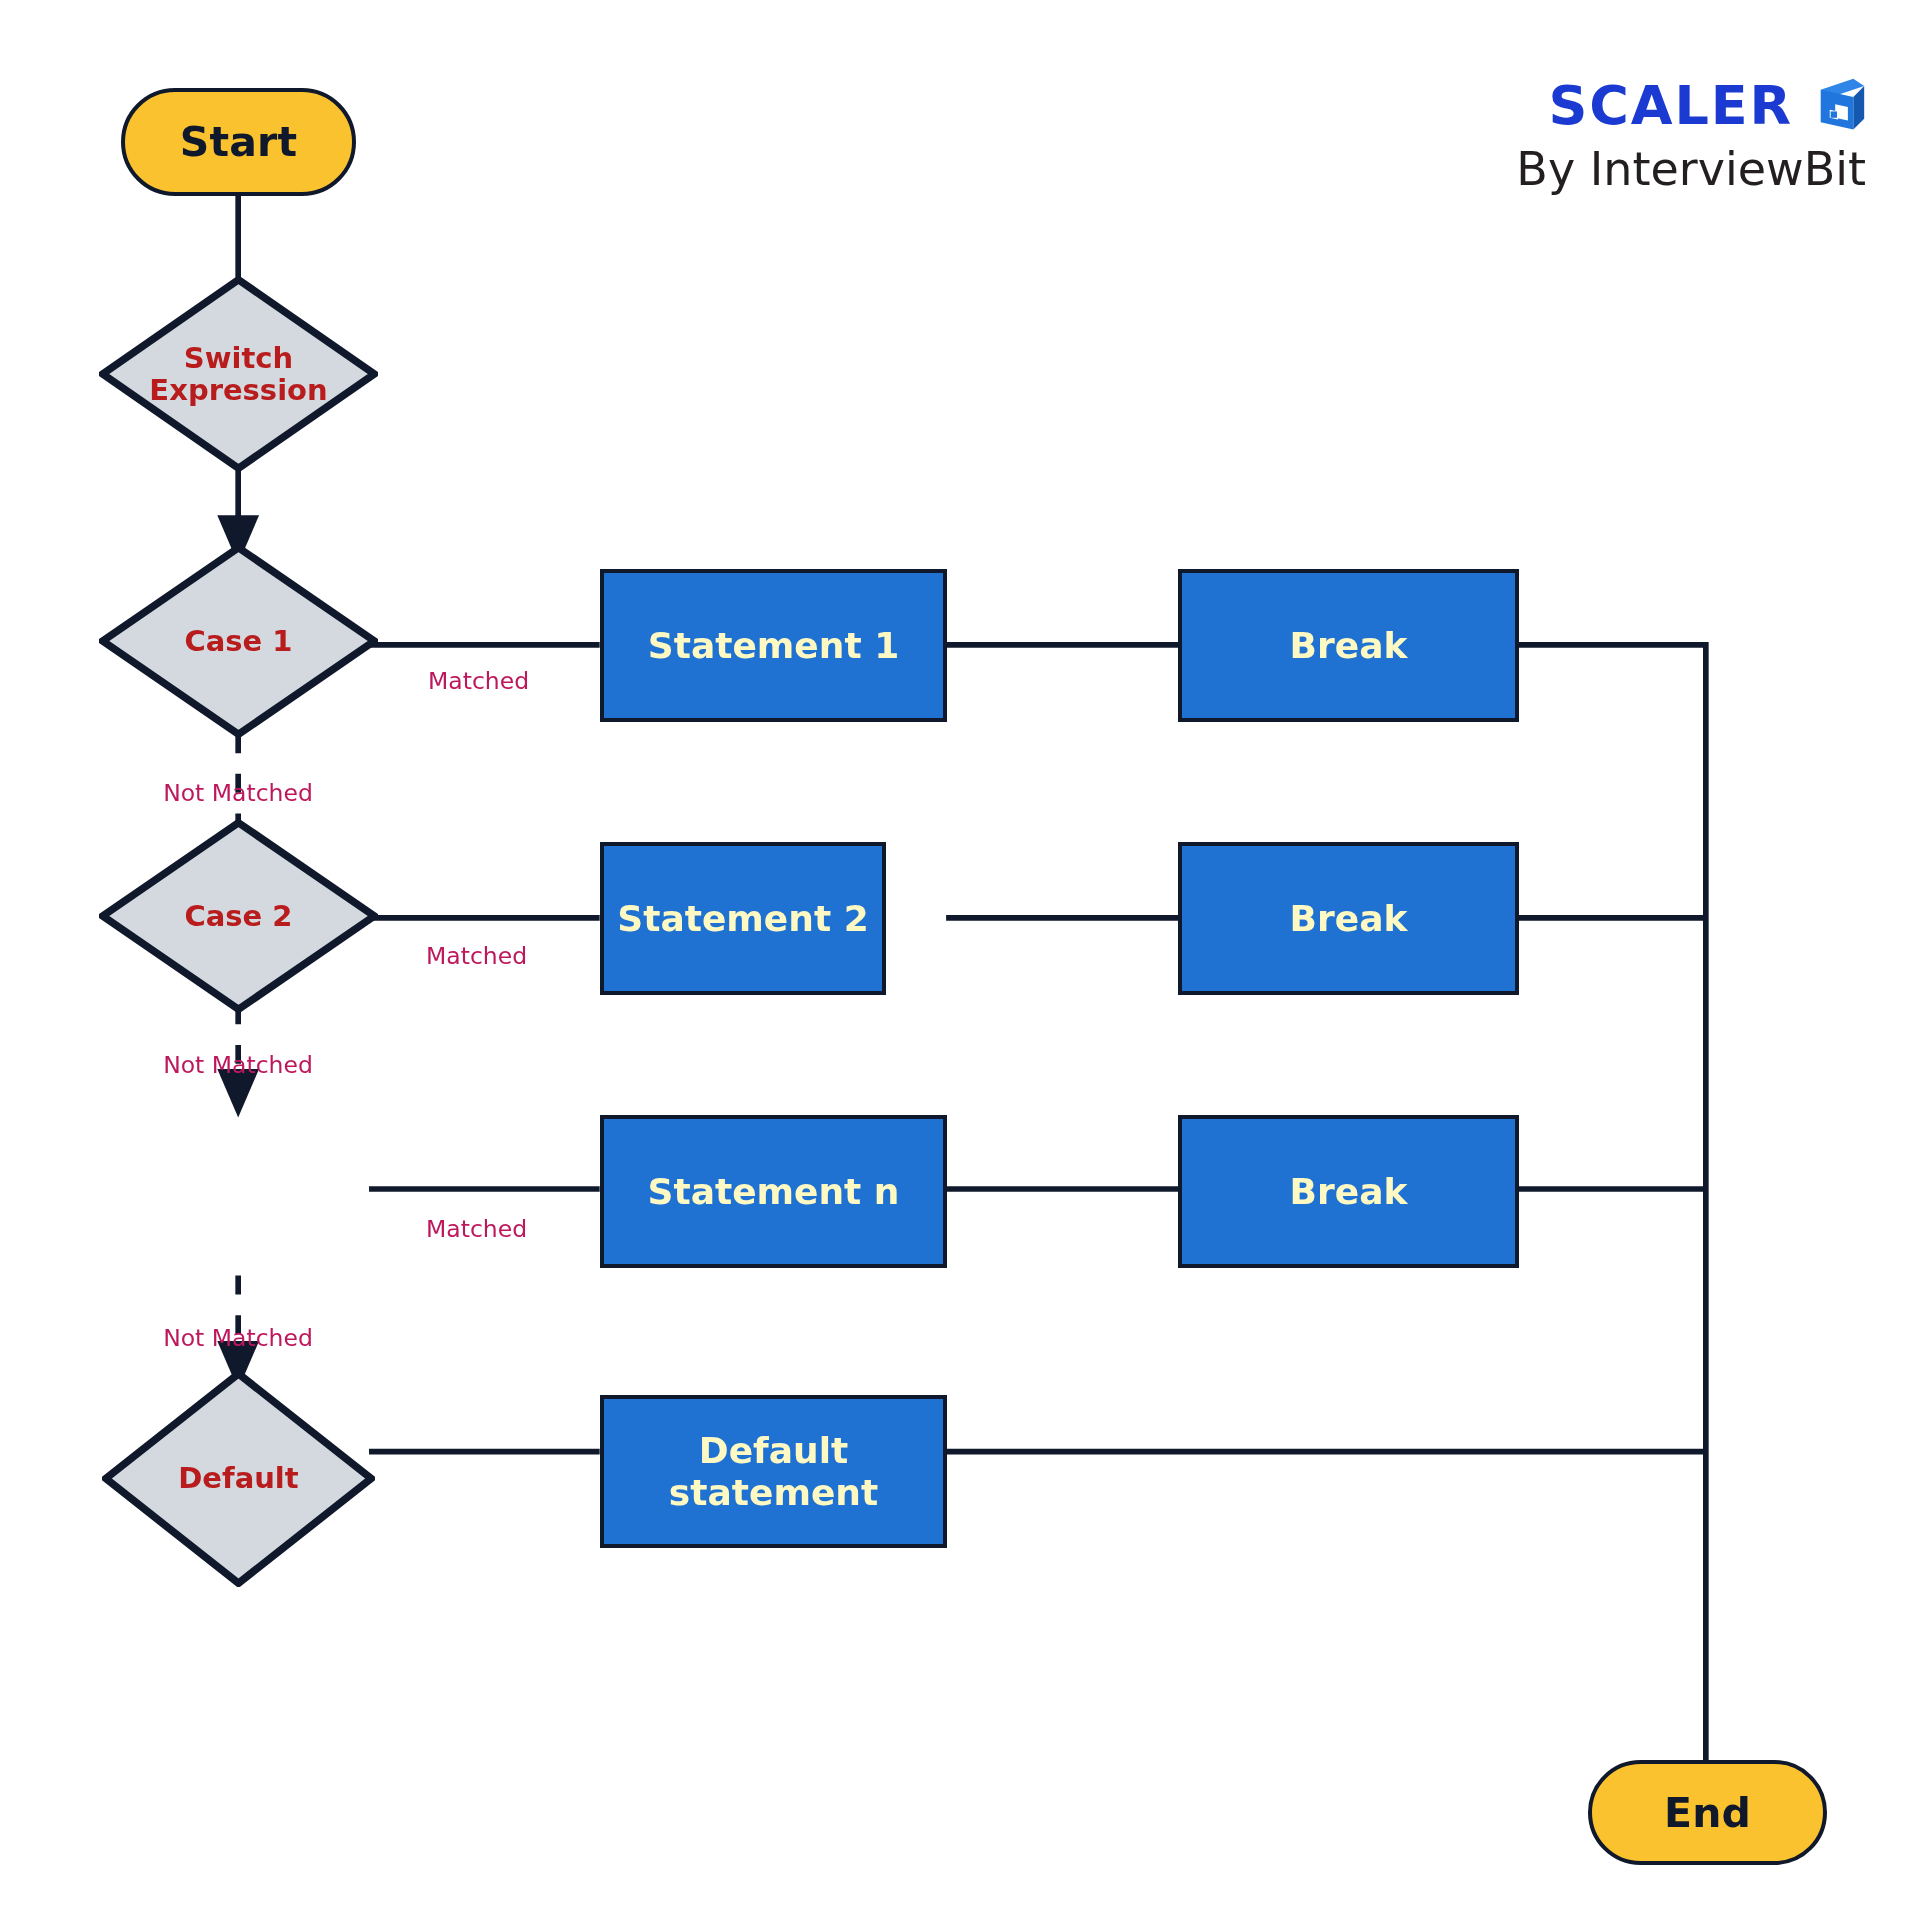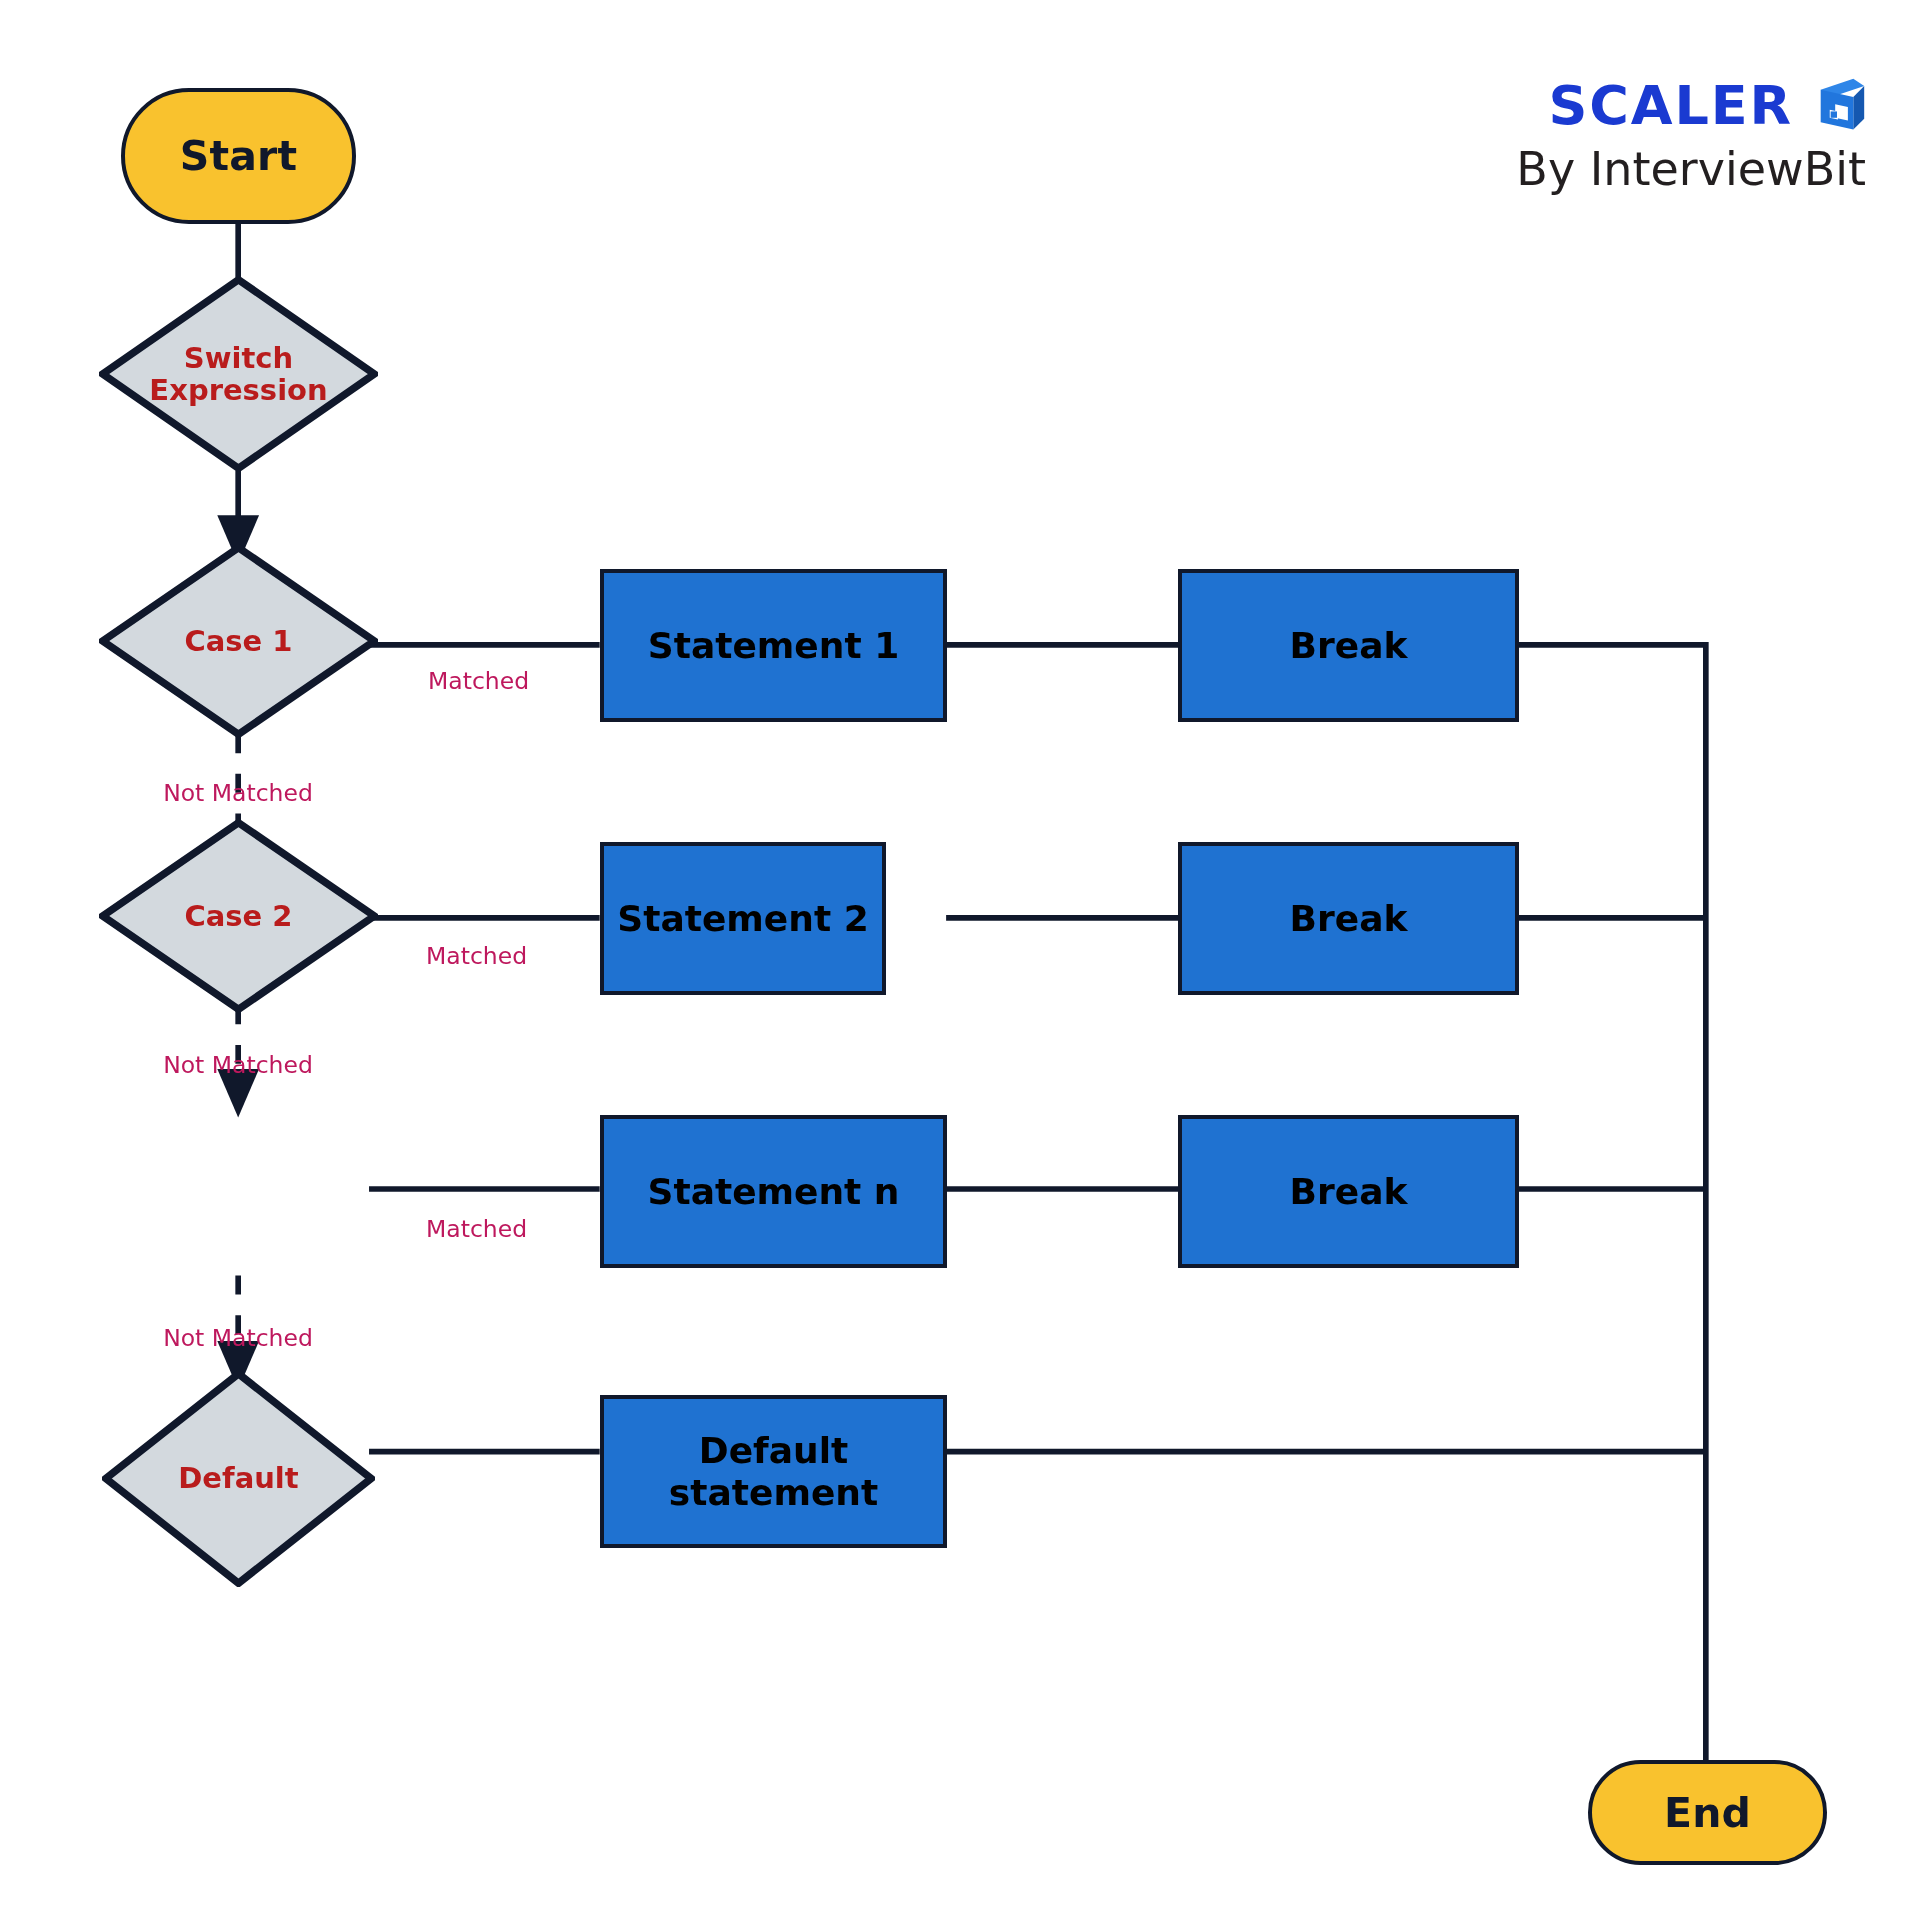--- a/index.html
+++ b/index.html
@@ -61,21 +61,21 @@
     z-index: 2;
     font-weight: bold;
     color: #b91c1c;
     line-height: 1.12;
     text-align: center;
     pointer-events: none;
   }
   .process {
     background: #1f72d1;
     border: 4.7px solid #10182b;
-    color: #000000;
+    color: #fef9c3;
     font-weight: bold;
     font-size: 36px;
     line-height: 1.16;
   }
 
   
   .edge-label {
     position: absolute;
     font-weight: normal;
     font-size: 23.5px;
@@ -159,21 +159,21 @@
       <line x1="1005" y1="1263" x2="1253" y2="1263"></line>
       <line x1="1610" y1="1263" x2="1812" y2="1263"></line>
 
       <line x1="392" y1="1542" x2="637" y2="1542"></line>
       <line x1="1005" y1="1542" x2="1812" y2="1542"></line>
 
       <line x1="1812" y1="682" x2="1812" y2="1870"></line>
     </g>
   </svg>
 
-  <div class="node terminator" style="left:121px; top:88px; width:235px; height:136px;">
+  <div class="node terminator" style="left:121px; top:88px; width:235px; height:108px;">
     <span>Start</span>
   </div>
 
   <div class="decision-wrap" style="left:99px; top:276px; width:279px; height:196px;">
     <svg class="decision-shape" viewBox="0 0 296 208" preserveAspectRatio="none" xmlns="http://www.w3.org/2000/svg">
       <polygon points="148,4 292,104 148,204 4,104" fill="#d3d9de" stroke="#10182b" stroke-width="8" stroke-linejoin="miter"></polygon>
     </svg>
     <div class="decision-label" style="font-size:29px;">
       <div>Switch</div>
       <div>Expression</div>

